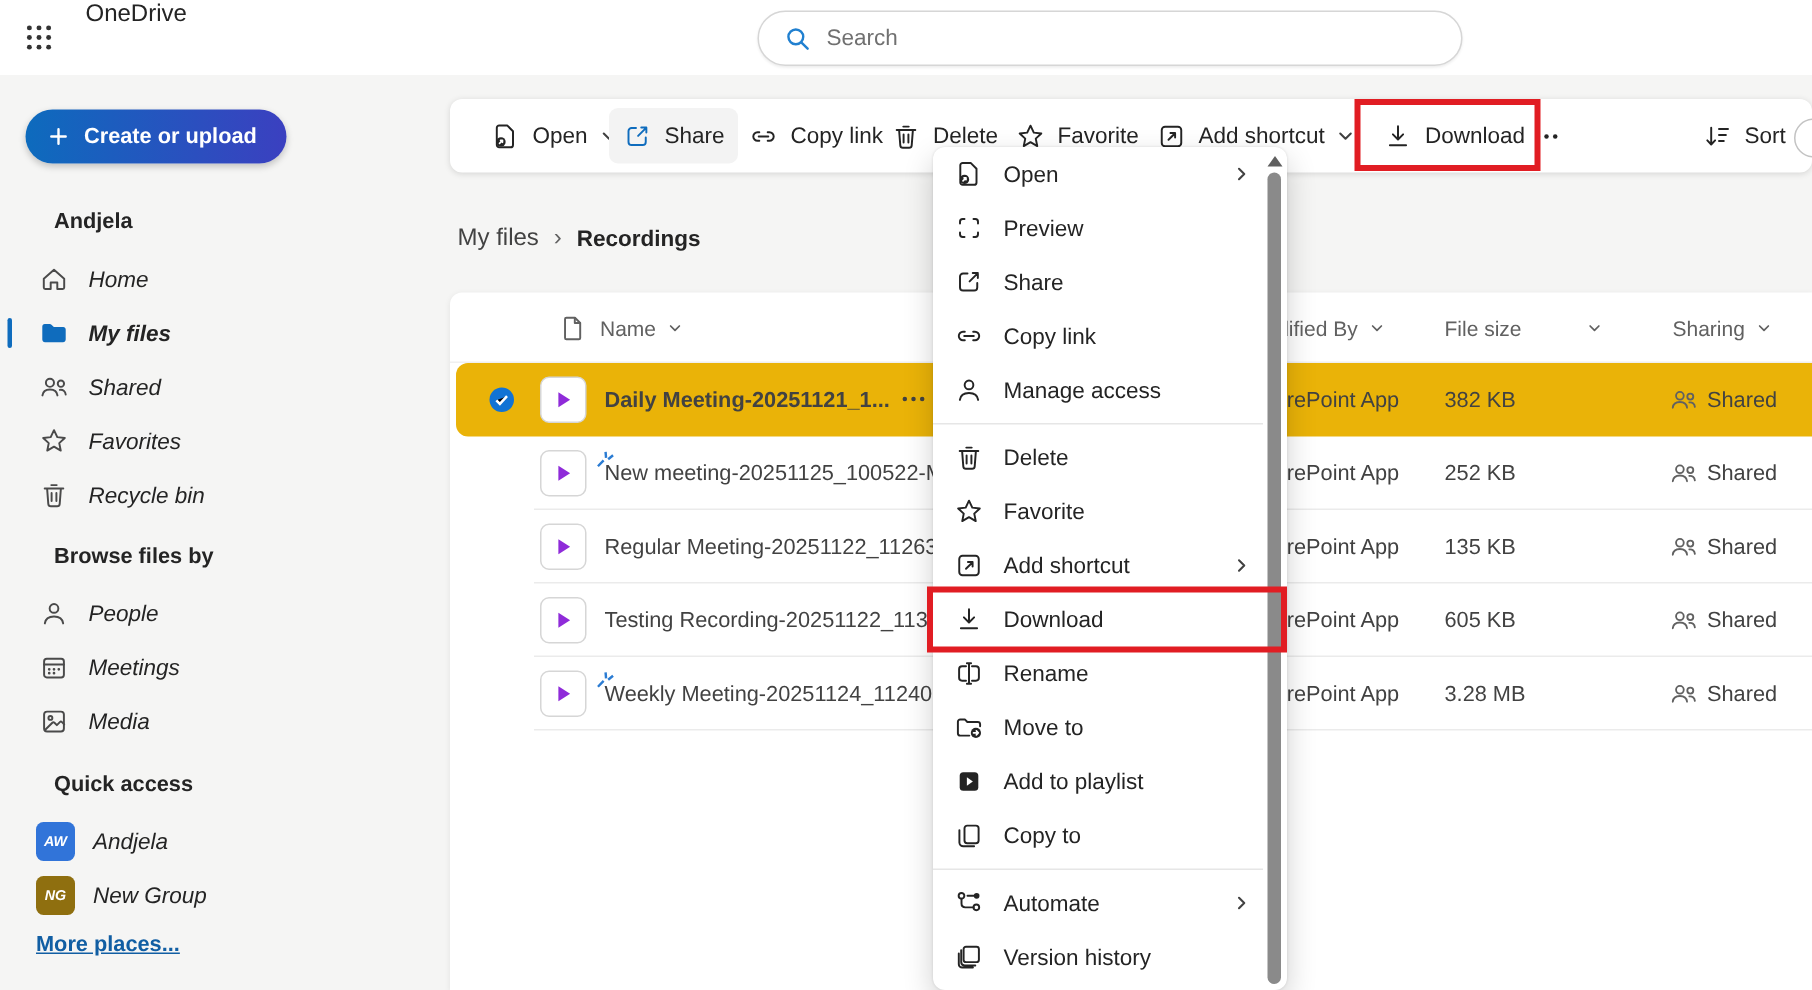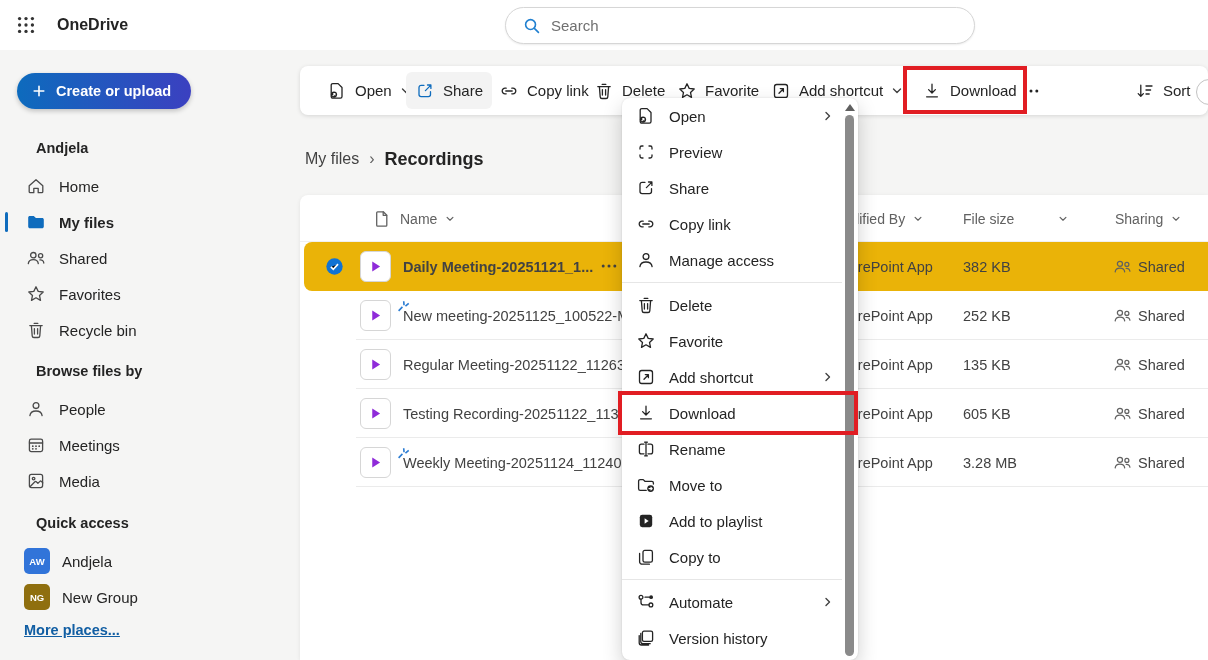--- a/index.html
+++ b/index.html
@@ -10,39 +10,39 @@
   svg.ic { width:20px; height:20px; flex:none; stroke:currentColor; fill:none;
            stroke-width:1.3; stroke-linecap:round; stroke-linejoin:round; }
   svg.chev { width:12px; height:12px; stroke:currentColor; fill:none; stroke-width:1.4;
              stroke-linecap:round; stroke-linejoin:round; }
 
   
   .topbar { position:absolute; top:0; left:0; width:1208px; height:50px; background:#fff; z-index:4; }
   .launcher { position:absolute; left:13px; top:13px; width:26px; height:26px; border:none;
               background:transparent; color:#333; cursor:pointer; }
   .launcher svg { width:22px; height:22px; fill:currentColor; }
-  .app-title { position:absolute; left:57px; top:16px; font-size:16px; font-weight:700; color:#242424; }
+  .app-title { position:absolute; left:57px; top:1px; font-size:16px; font-weight:400; color:#242424; }
   .search { position:absolute; left:505px; top:7px; width:470px; height:37px; background:#fff;
             border:1px solid #d6d6d6; border-radius:19px; box-shadow:0 1px 2px rgba(0,0,0,.08);
             display:flex; align-items:center; gap:10px; padding:0 16px; }
   .search .ic { color:#2180d0; width:19px; height:19px; stroke-width:1.7; }
   .search input { border:none; outline:none; background:transparent; font-size:15px; width:380px;
                   font-family:"Liberation Sans", sans-serif; color:#242424; }
   .search input::placeholder { color:#707070; }
 
   
   .sidebar { position:absolute; top:50px; left:0; width:290px; height:610px; background:#f5f5f4; z-index:3; }
   .create-btn { position:absolute; left:17px; top:23px; height:36px; padding:0 20px 0 14px; border:none;
                 border-radius:18px; background:linear-gradient(90deg,#0d6bbd 0%,#3b40c0 100%);
                 color:#fff; font-weight:700; font-size:14.5px; font-family:"Liberation Sans", sans-serif;
                 display:flex; align-items:center; gap:9px; cursor:pointer; box-shadow:0 2px 5px rgba(0,0,0,.22); }
   .create-btn .ic { width:16px; height:16px; stroke:#fff; stroke-width:2; }
   .side-sec { position:absolute; left:36px; font-size:14.5px; font-weight:700; color:#242424; }
   .side-item { position:absolute; left:16px; width:260px; height:36px; display:flex; align-items:center;
-               gap:13px; padding-left:10px; border-radius:6px; font-size:15px; color:#242424; cursor:pointer; }
+               gap:13px; padding-left:10px; border-radius:6px; font-size:15px; color:#242424; cursor:pointer;font-style:italic; }
   .side-item .ic { color:#4a4a4a; }
   .side-item.sel { font-weight:700; }
   .side-item.sel .ic { color:#0f6cbd; }
   .sel-bar { position:absolute; left:5px; width:3px; height:20px; background:#0f6cbd; border-radius:2px; }
   .avatar { width:26px; height:26px; border-radius:5px; color:#fff; font-size:9.5px; font-weight:700;
             display:flex; align-items:center; justify-content:center; flex:none; }
   .avatar.aw { background:#3174d9; }
   .avatar.ng { background:#8f6f0f; }
   .more-link { position:absolute; left:24px; font-size:14.5px; font-weight:700; color:#115ea3;
                text-decoration:underline; cursor:pointer; }
@@ -61,21 +61,21 @@
 
   .red-box { position:absolute; border:4px solid #e11d23; z-index:30; pointer-events:none; }
   .red-box.tb { left:903px; top:66px; width:124px; height:48px; }
   .red-box.menu-box { left:618px; top:391px; width:240px; height:44px; z-index:60; }
 
   
   .crumbs { position:absolute; left:305px; top:146px; height:26px; display:flex; align-items:center;
             gap:10px; z-index:3; }
   .crumb-root { font-size:16px; color:#424242; cursor:pointer; }
   .crumb-sep { font-size:16px; color:#616161; }
-  .crumb-cur { font-size:18px; font-weight:700; color:#242424; }
+  .crumb-cur { font-size:15px; font-weight:700; color:#242424; }
 
   
   .table { position:absolute; left:300px; top:195px; width:908px; height:465px; background:#fff;
            border-radius:8px 0 0 0; box-shadow:0 1px 4px rgba(0,0,0,.08); z-index:2; }
   .thead { position:relative; height:47px; border-bottom:1px solid #f0f0f0; color:#616161; font-size:14px; }
   .th { position:absolute; top:0; height:47px; display:flex; align-items:center; gap:8px; cursor:pointer; }
   .th .ic { color:#616161; }
   .th .chev { width:10px; height:10px; color:#616161; }
   .th.name { left:72px; } .th.modified { left:532px; } .th.size { left:663px;gap:44px; } .th.sharing { left:815px; }
 

